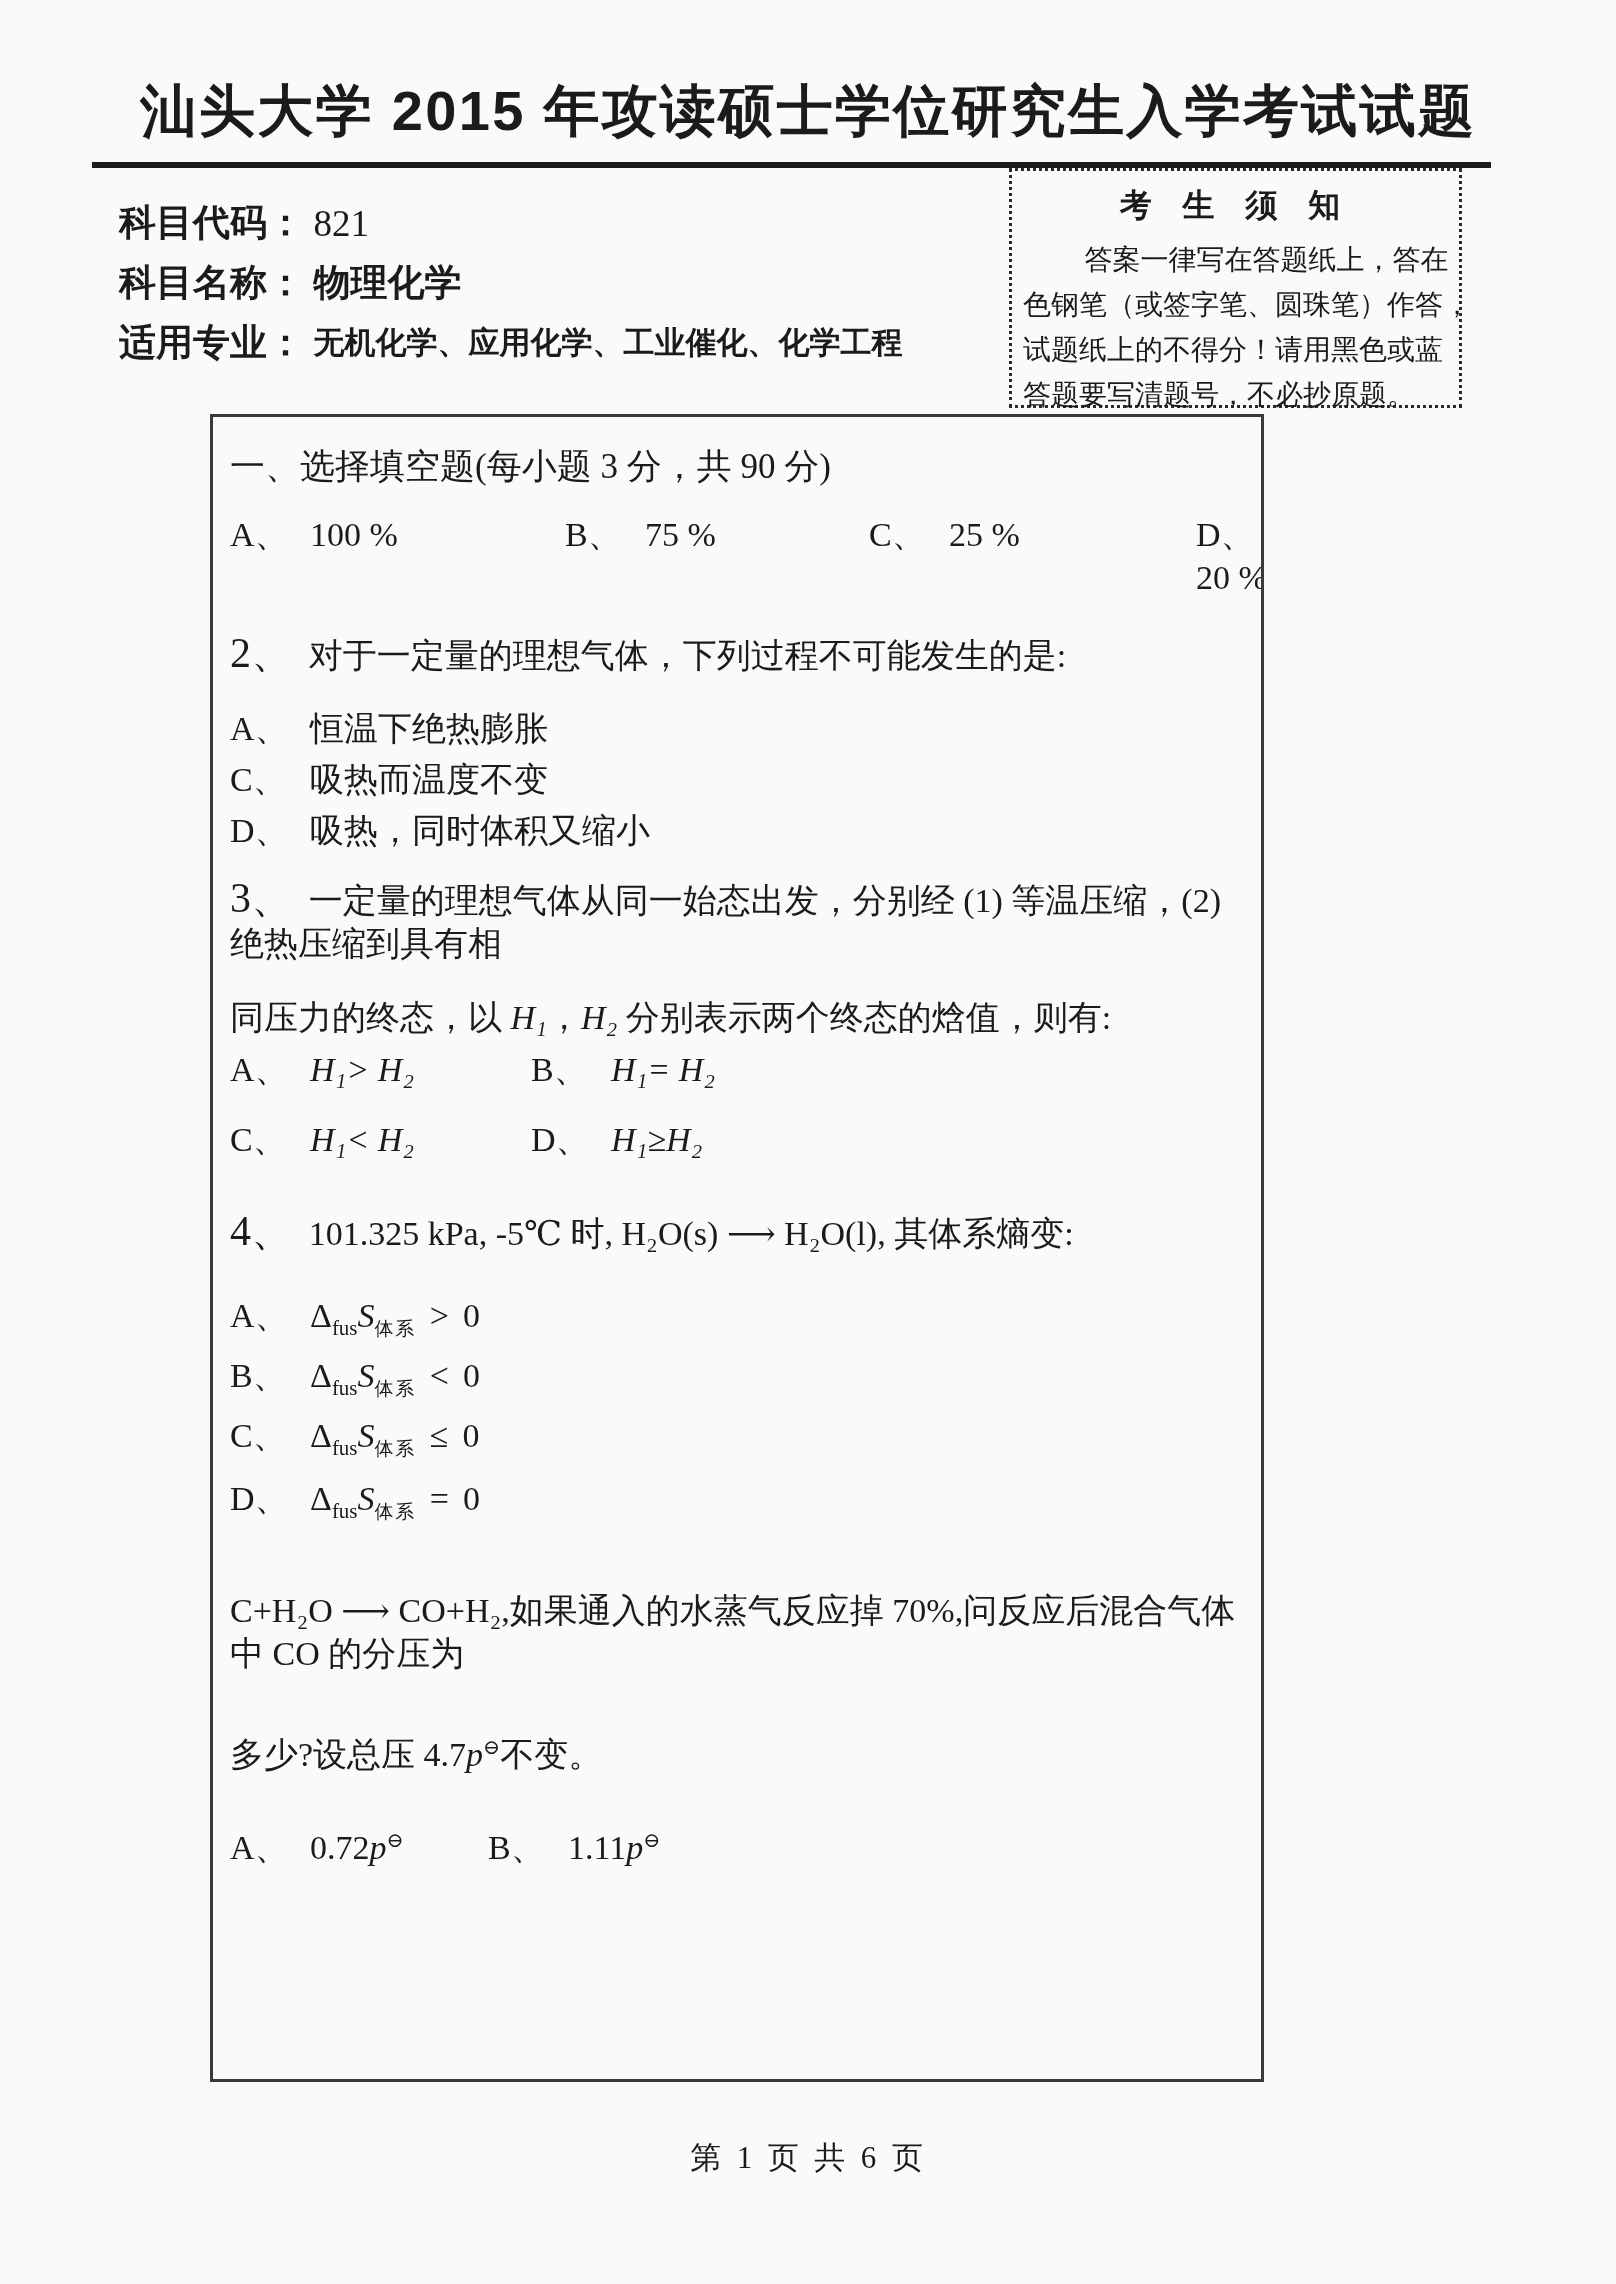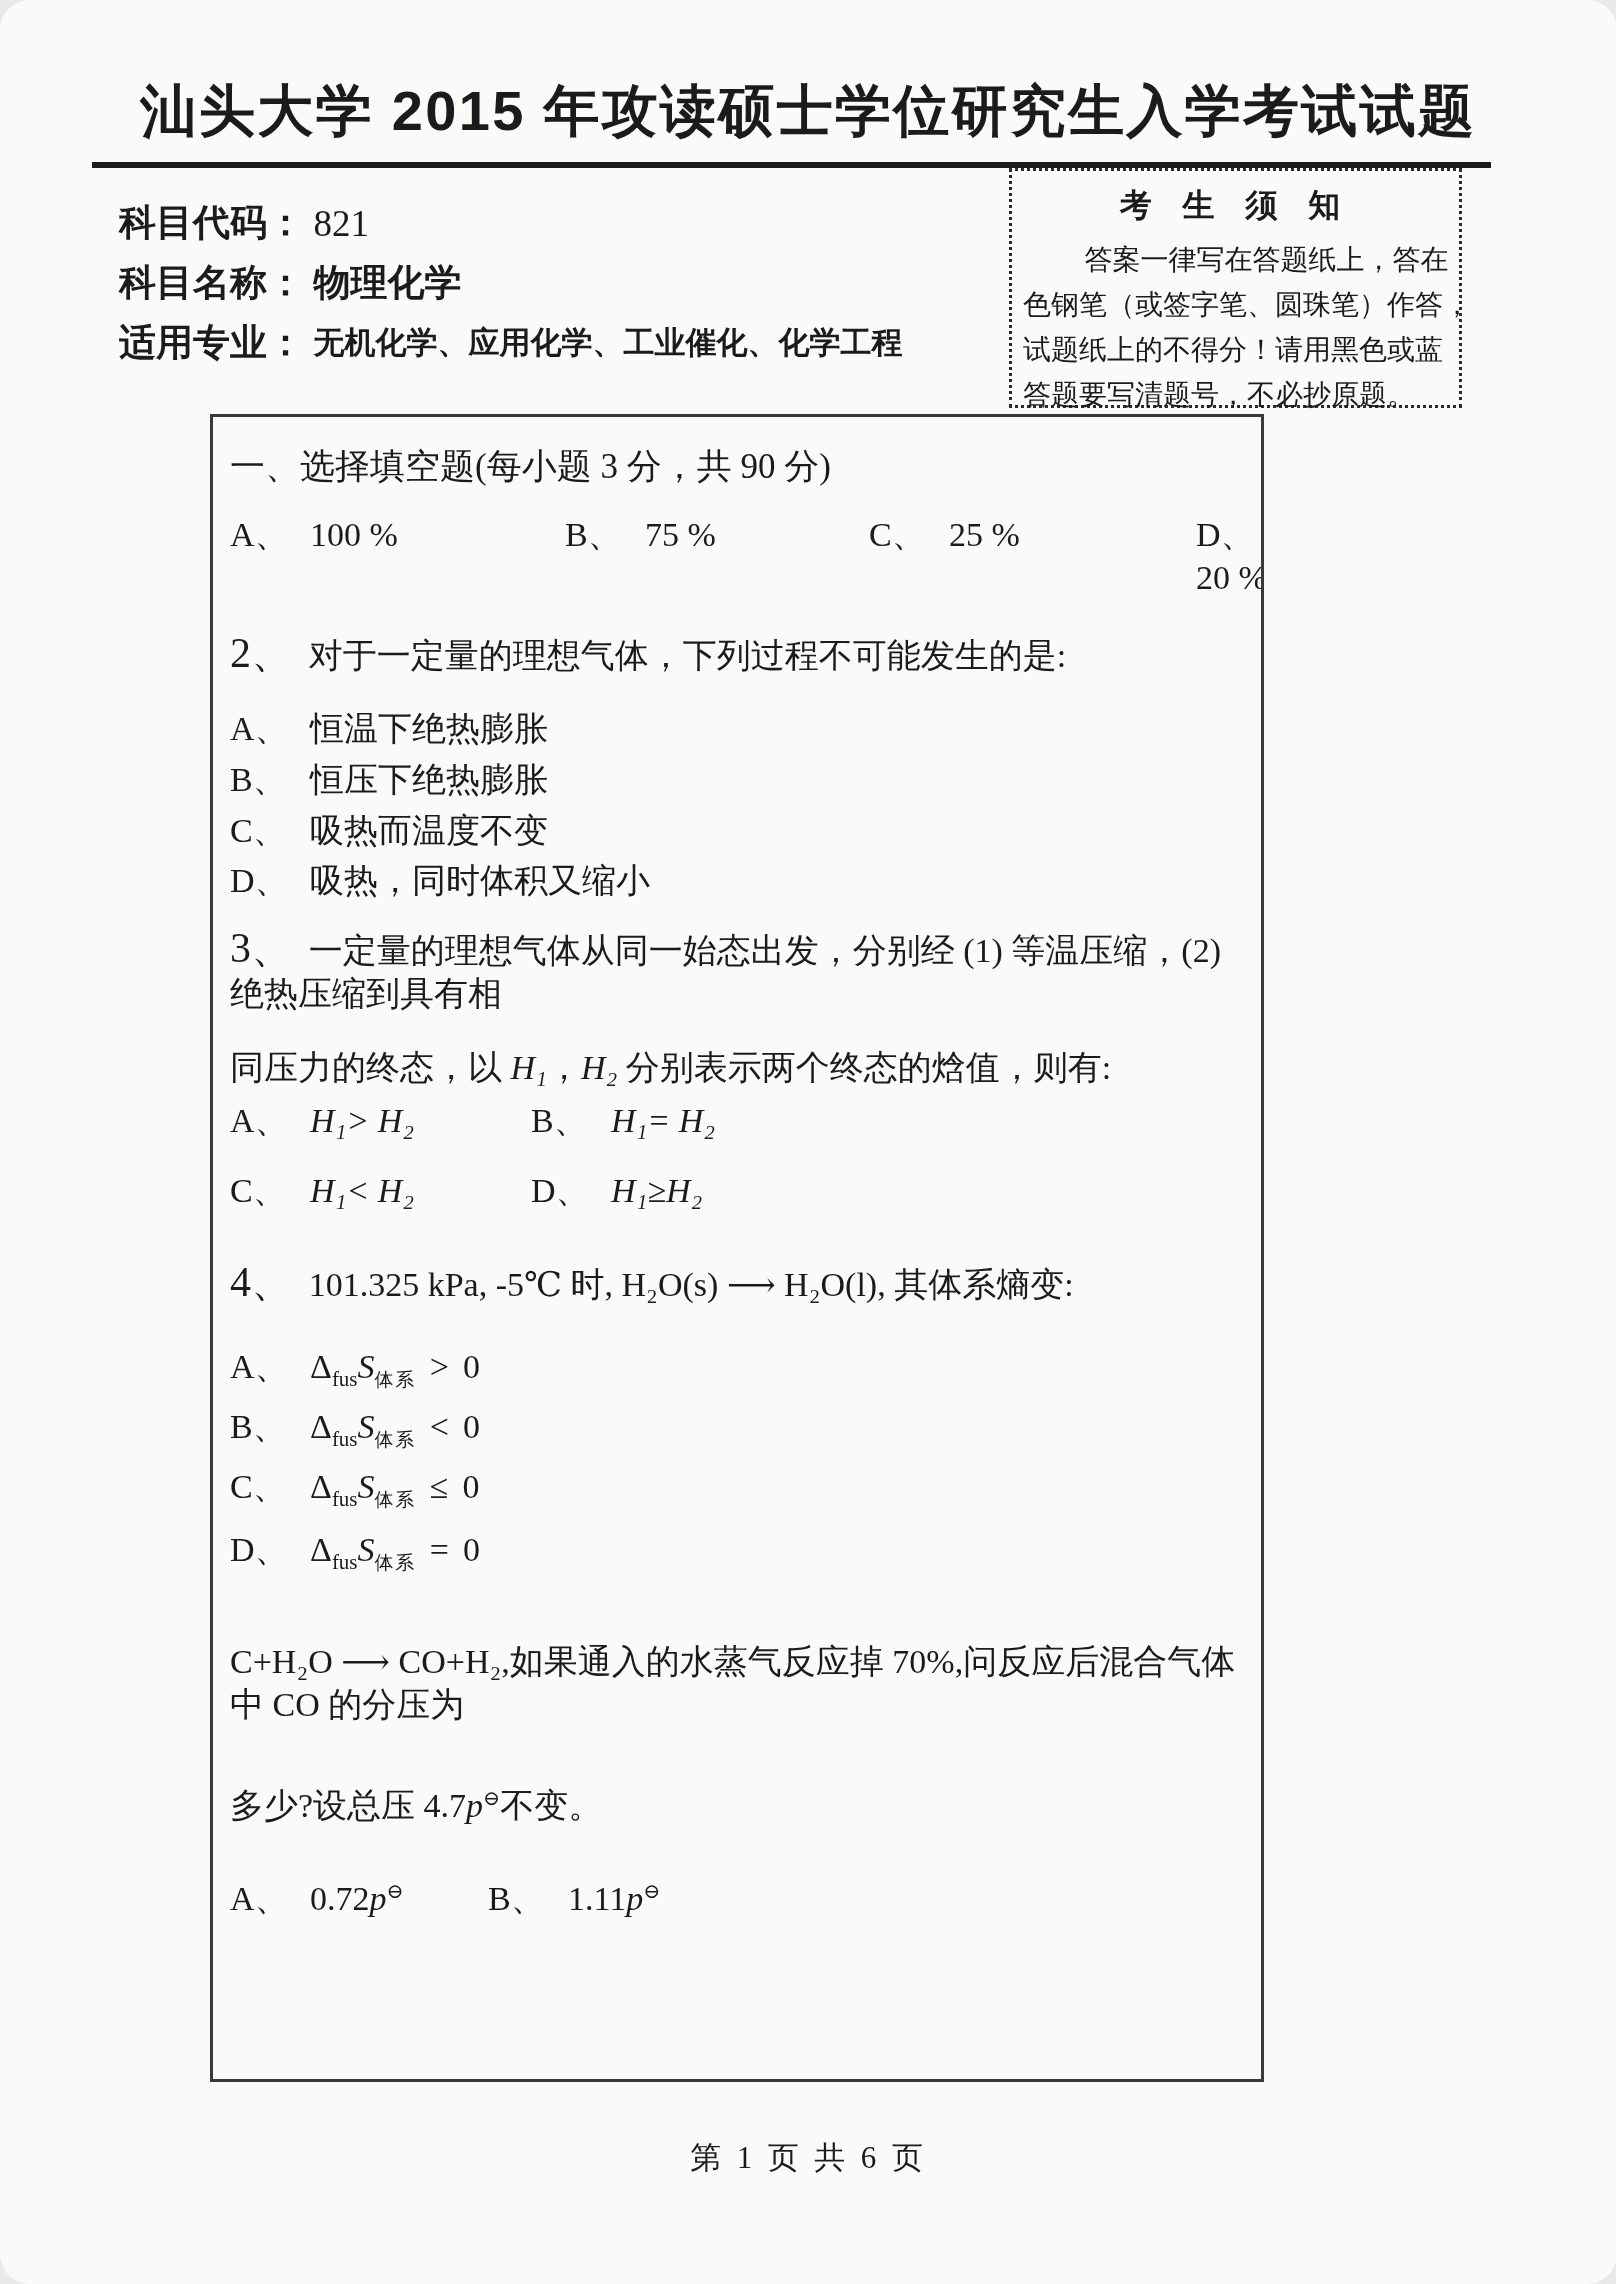--- a/index.html
+++ b/index.html
@@ -1,18 +1,18 @@
 <!DOCTYPE html>
 <html style="font-size:12.5px"><head>
 <meta charset="utf-8">
 <style>
   * { margin:0; padding:0; box-sizing:border-box; }
   html,body { background:#e9e9e7; }
   body { font-family:"Liberation Serif","DejaVu Serif",serif; color:#1b1b1b; }
-  .page { position:relative; width:1617px; height:2284px; background:#fafaf8; margin:0 auto; overflow:hidden;border-radius:30px; }
+  .page { position:relative; width:1617px; height:2284px; background:#fafaf8; margin:0 auto; overflow:hidden; }
 
   
   .title { position:absolute; top:74px; left:0; width:100%; text-align:center;
            font-family:"Liberation Sans","DejaVu Sans",sans-serif; font-weight:700;
            font-size:56px; letter-spacing:2.3px; }
   .title-rule { position:absolute; top:162px; left:92px; width:1399px; height:5.5px; background:#1c1c1c; }
 
   
   .header { position:absolute; left:119px; top:193px; }
   .hline { height:60px; display:flex; align-items:center; white-space:nowrap; }
@@ -100,21 +100,20 @@
         <span class="cell"><span class="opt-label">C、</span><span>25 %</span></span>
         <span class="cell"><span class="opt-label">D、</span><span>20 %</span></span>
       </div>
     </div>
 
     <div>
       <div class="line mt-q2s">
         <span class="q-num">2、</span><span>对于一定量的理想气体，下列过程不可能发生的是:</span>
       </div>
       <div class="line mt-q2o1"><span class="opt-label">A、</span><span>恒温下绝热膨胀</span></div>
-      <div class="line mt-q2o"><span class="opt-label">B、</span><span>恒压下绝热膨胀</span></div>
       <div class="line mt-q2o"><span class="opt-label">C、</span><span>吸热而温度不变</span></div>
       <div class="line mt-q2o"><span class="opt-label">D、</span><span>吸热，同时体积又缩小</span></div>
     </div>
 
     <div>
       <div class="line mt-q3s1">
         <span class="q-num">3、</span><span>一定量的理想气体从同一始态出发，分别经 (1) 等温压缩，(2) 绝热压缩到具有相</span>
       </div>
       <div class="line mt-q3s2">
         <span>同压力的终态，以 </span><span class="math">H₁</span><span>，</span><span class="math">H₂</span><span> 分别表示两个终态的焓值，则有:</span>

